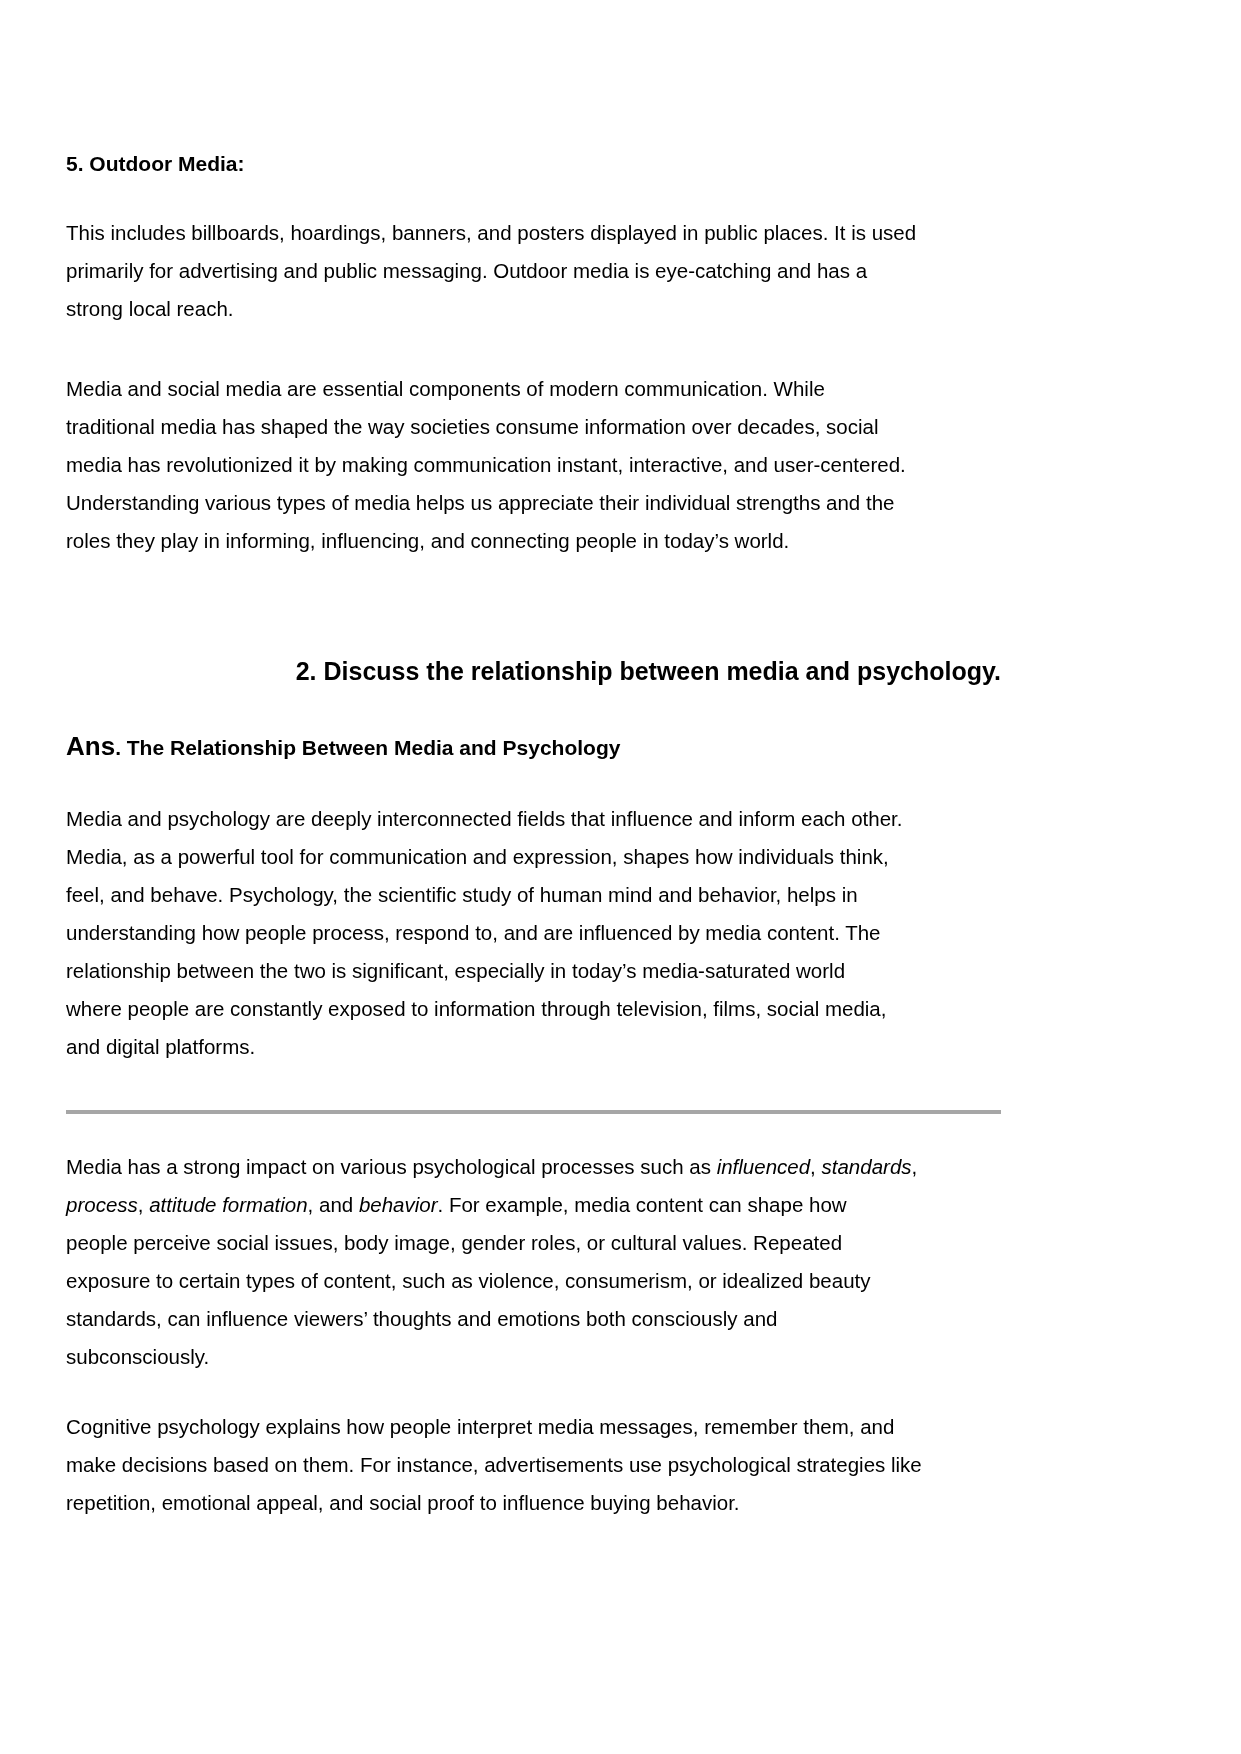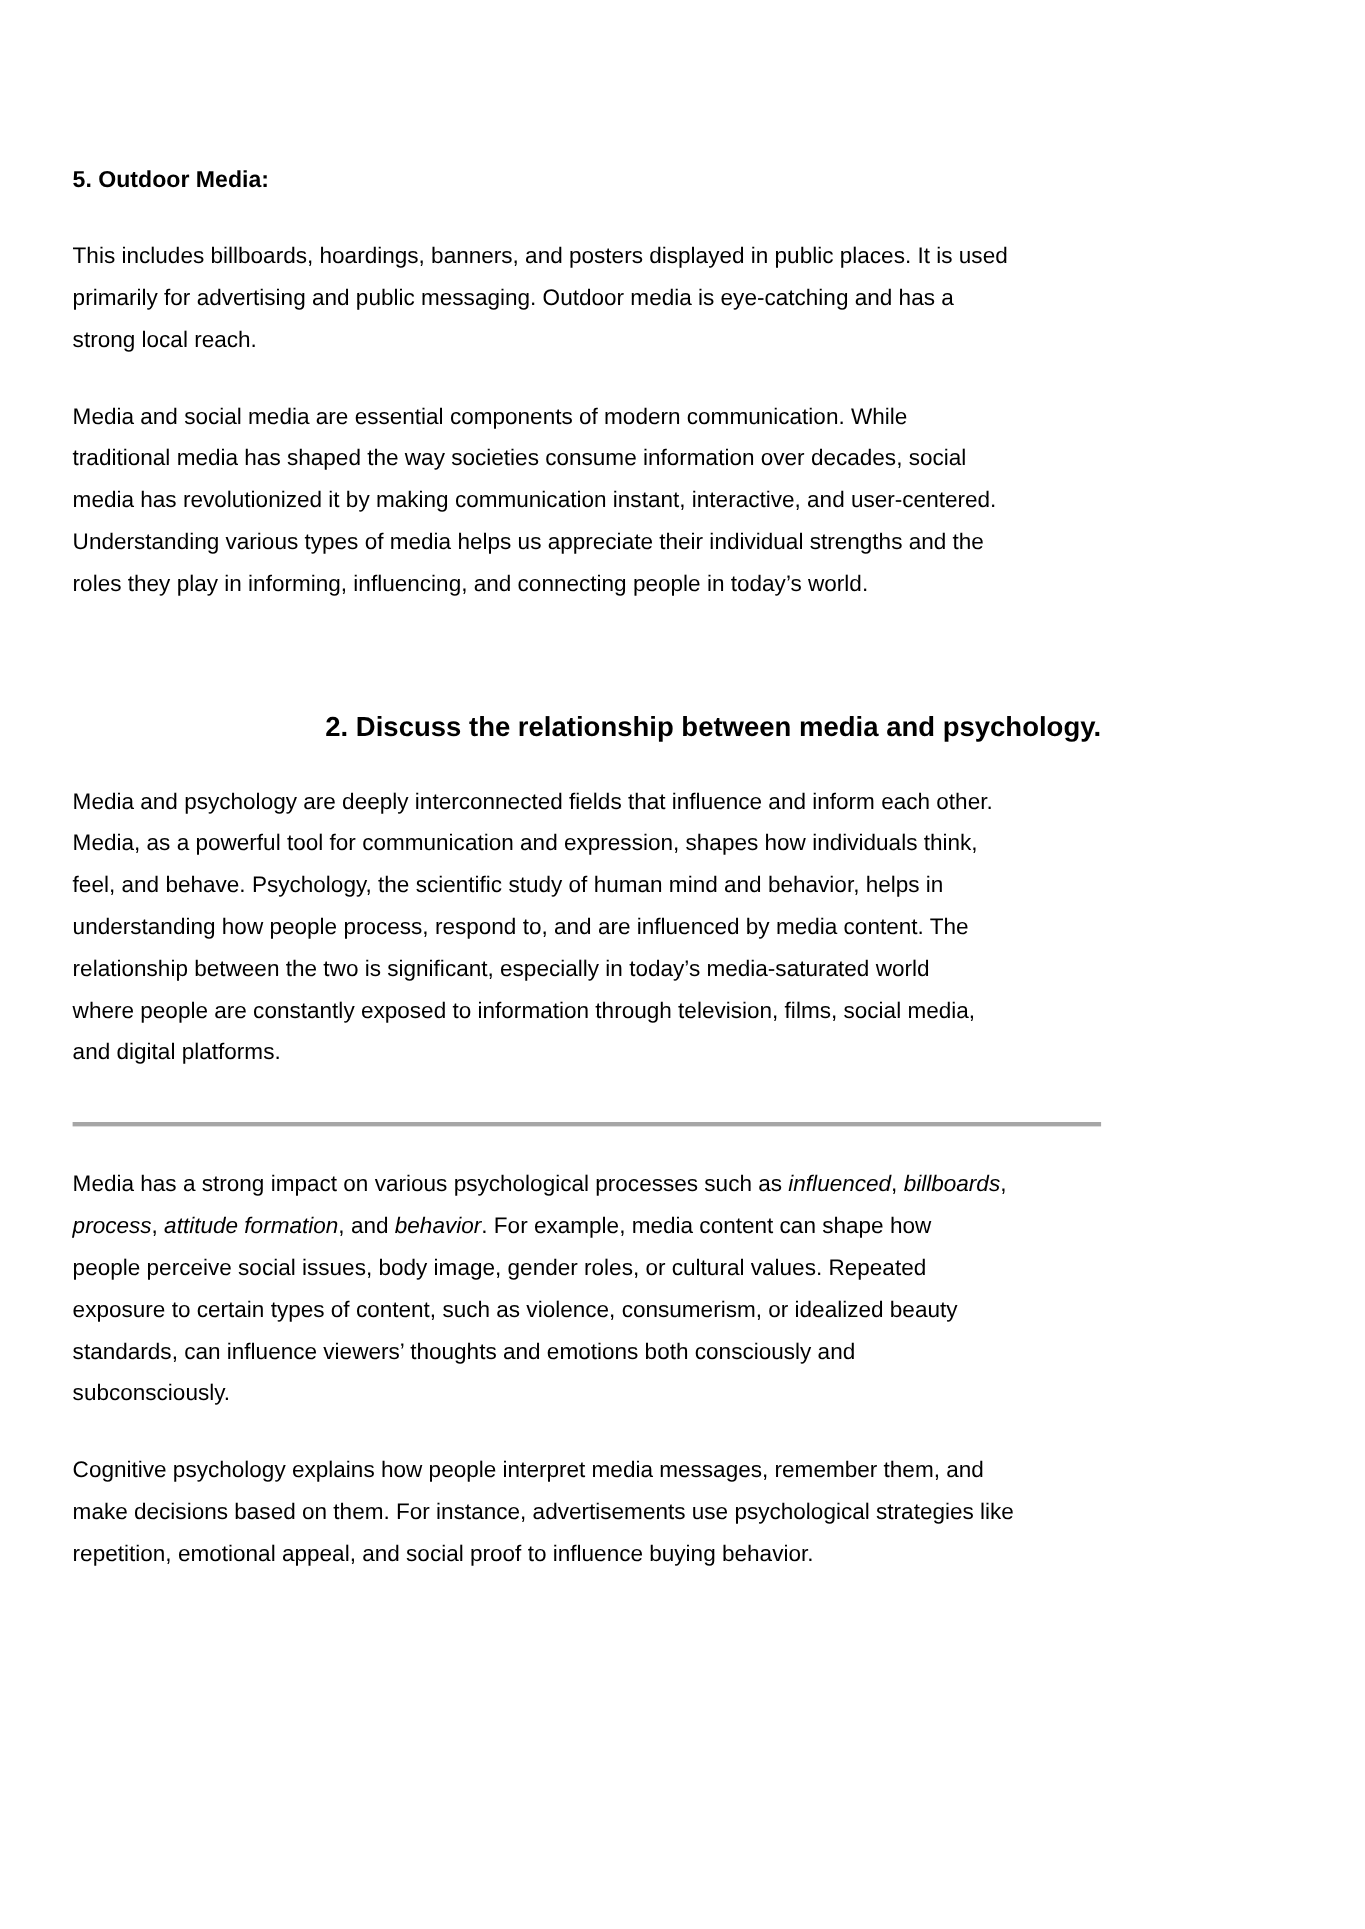--- a/index.html
+++ b/index.html
@@ -20,21 +20,21 @@
     font-weight: bold;
     line-height: 28px;
     margin: 0 0 36px 0;
   }
   .body {
     font-size: 20.5px;
     font-weight: normal;
     line-height: 38px;
     margin: 0;
   }
-  .p1 { margin-bottom: 32px; }
+  .p1 { margin-bottom: 42px; }
   .question {
     font-size: 25px;
     font-weight: bold;
     line-height: 34px;
     margin: 94px 0 0 0;
     text-align: right;
   }
   .ans-line {
     margin: 40px 0 0 0;
     line-height: 36px;
@@ -80,33 +80,34 @@
 strong local reach.</p>
 
   <p class="body pre">Media and social media are essential components of modern communication. While
 traditional media has shaped the way societies consume information over decades, social
 media has revolutionized it by making communication instant, interactive, and user-centered.
 Understanding various types of media helps us appreciate their individual strengths and the
 roles they play in informing, influencing, and connecting people in today’s world.</p>
 
   <h1 class="question">2. Discuss the relationship between media and psychology.</h1>
 
+  <p class="ans-line"><span class="ans-label">Ans</span><span class="ans-title">. The Relationship Between Media and Psychology</span></p>
 
   <p class="body pre p3">Media and psychology are deeply interconnected fields that influence and inform each other.
 Media, as a powerful tool for communication and expression, shapes how individuals think,
 feel, and behave. Psychology, the scientific study of human mind and behavior, helps in
 understanding how people process, respond to, and are influenced by media content. The
 relationship between the two is significant, especially in today’s media-saturated world
 where people are constantly exposed to information through television, films, social media,
 and digital platforms.</p>
 
   <div class="divider"></div>
 
 
-  <p class="body pre p5"><span>Media has a strong impact on various psychological processes such as </span><span class="it">influenced</span><span>, </span><span class="it">billboards</span><span>,
+  <p class="body pre p5"><span>Media has a strong impact on various psychological processes such as </span><span class="it">influenced</span><span>, </span><span class="it">standards</span><span>,
 </span><span class="it">process</span><span>, </span><span class="it">attitude formation</span><span>, and </span><span class="it">behavior</span><span>. For example, media content can shape how
 people perceive social issues, body image, gender roles, or cultural values. Repeated
 exposure to certain types of content, such as violence, consumerism, or idealized beauty
 standards, can influence viewers’ thoughts and emotions both consciously and
 subconsciously.</span></p>
 
   <p class="body pre p6">Cognitive psychology explains how people interpret media messages, remember them, and
 make decisions based on them. For instance, advertisements use psychological strategies like
 repetition, emotional appeal, and social proof to influence buying behavior.</p>
 

